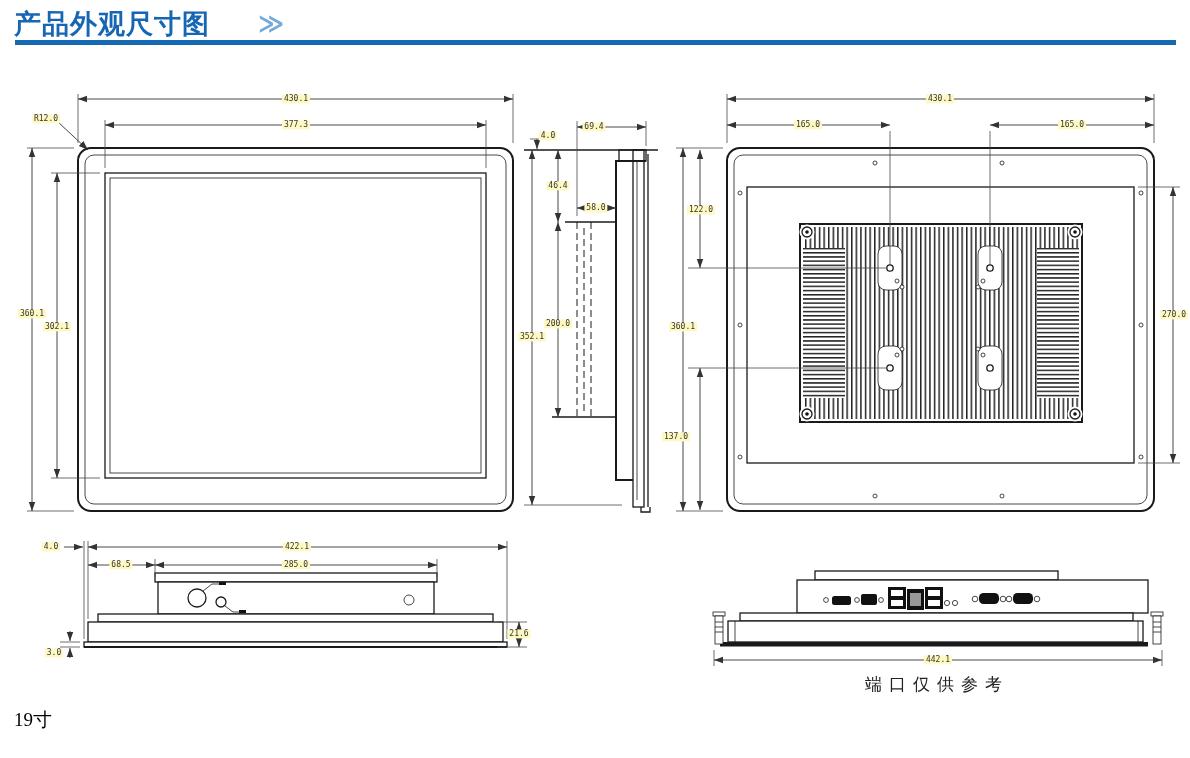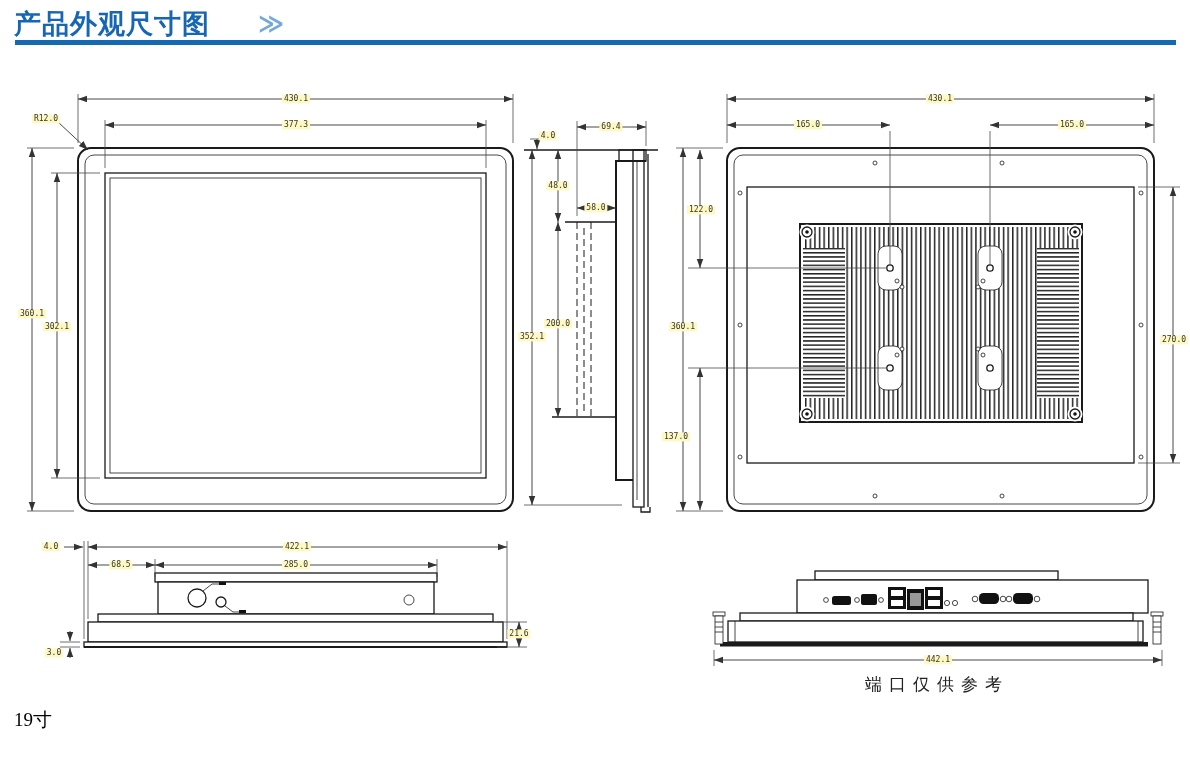--- a/index.html
+++ b/index.html
@@ -282,34 +282,34 @@
       <line class="dim" x1="714" y1="660" x2="1162" y2="660" marker-start="url(#ar)" marker-end="url(#ar)"></line>
     </g>
   </svg>
 
   <span class="dim-label" style="left:296px;top:99px">430.1</span>
   <span class="dim-label" style="left:296px;top:125px">377.3</span>
   <span class="dim-label" style="left:46px;top:119px">R12.0</span>
   <span class="dim-label" style="left:32px;top:314px">360.1</span>
   <span class="dim-label" style="left:57px;top:327px">302.1</span>
 
-  <span class="dim-label" style="left:611px;top:127px">69.4</span>
+  <span class="dim-label" style="left:594px;top:127px">69.4</span>
   <span class="dim-label" style="left:548px;top:136px">4.0</span>
-  <span class="dim-label" style="left:558px;top:186px">48.0</span>
+  <span class="dim-label" style="left:558px;top:186px">46.4</span>
   <span class="dim-label" style="left:596px;top:208px">58.0</span>
   <span class="dim-label" style="left:558px;top:324px">200.0</span>
   <span class="dim-label" style="left:532px;top:337px">352.1</span>
 
   <span class="dim-label" style="left:940px;top:99px">430.1</span>
   <span class="dim-label" style="left:808px;top:125px">165.0</span>
   <span class="dim-label" style="left:1072px;top:125px">165.0</span>
   <span class="dim-label" style="left:701px;top:210px">122.0</span>
   <span class="dim-label" style="left:683px;top:327px">360.1</span>
   <span class="dim-label" style="left:676px;top:437px">137.0</span>
-  <span class="dim-label" style="left:1174px;top:340px">270.0</span>
+  <span class="dim-label" style="left:1174px;top:315px">270.0</span>
 
   <span class="dim-label" style="left:51px;top:547px">4.0</span>
   <span class="dim-label" style="left:297px;top:547px">422.1</span>
   <span class="dim-label" style="left:121px;top:565px">68.5</span>
   <span class="dim-label" style="left:296px;top:565px">285.0</span>
   <span class="dim-label" style="left:519px;top:634px">21.6</span>
   <span class="dim-label" style="left:54px;top:653px">3.0</span>
 
   <span class="dim-label" style="left:938px;top:660px">442.1</span>
   <span class="note" style="left:937px;top:684px">端口仅供参考</span>

